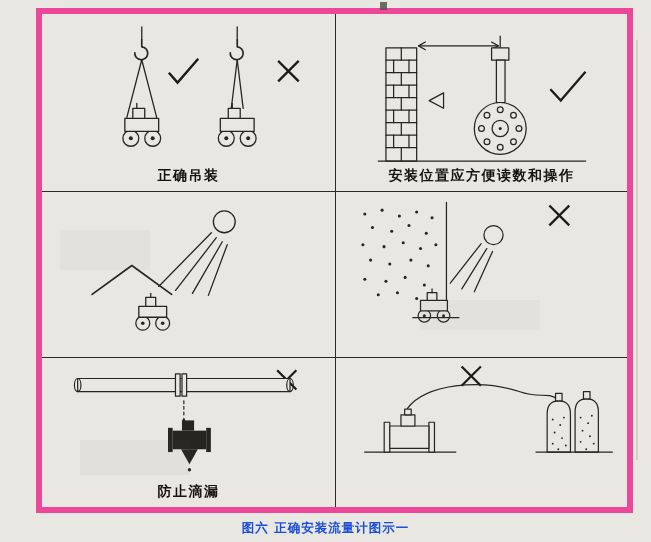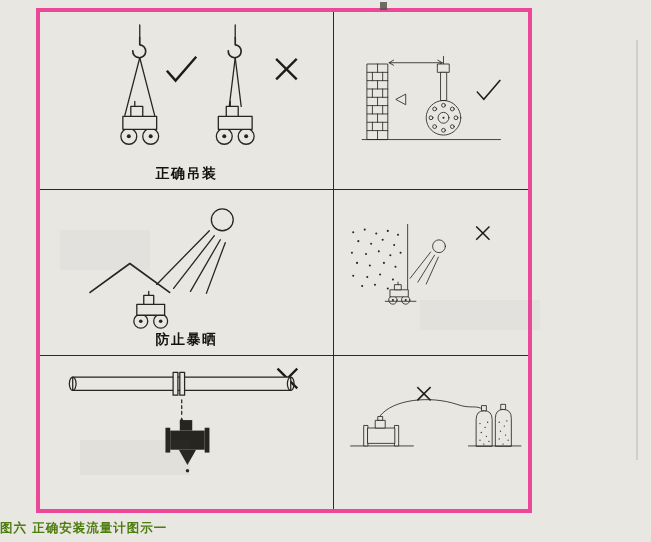--- a/index.html
+++ b/index.html
@@ -5,39 +5,39 @@
   * { margin:0; padding:0; box-sizing:border-box; }
   html,body { width:651px; height:542px; }
   body {
     background:#e9e7e1;
     font-family:"DejaVu Sans","Liberation Sans",sans-serif;
     position:relative;
     overflow:hidden;
     color:#15150f;
   }
   .grid {
-    position:absolute; left:36px; top:8px; width:496px; height:505px;
-    border:4px solid #ec4899;
+    position:absolute; left:36px; top:8px; width:597px; height:505px;
+    border:6px solid #ec4899;
     display:grid;
     grid-template-columns:294px 1fr;
     grid-template-rows:178px 166px 1fr;
   }
   .cell { position:relative; }
   .cell.col1 { border-right:1px solid #2a2a28; }
   .cell.row1, .cell.row2 { border-bottom:1px solid #2a2a28; }
   .cell svg { position:absolute; inset:0; width:100%; height:100%; }
   .panel-label {
     position:absolute; bottom:6px; left:0; width:100%;
     text-align:center; font-weight:bold; font-size:14px;
     letter-spacing:1.5px; color:#15150f;
   }
   .caption {
     position:absolute; left:0; top:520px; width:100%;
-    text-align:left; font-weight:bold; font-size:12.5px;
-    letter-spacing:1px; color:#4d7c0f;
+    text-align:center; font-weight:bold; font-size:12.5px;
+    letter-spacing:1px; color:#1d4ed8;
   }
   
   .ink  { stroke:#26251f; stroke-width:1.3; fill:none; stroke-linecap:round; stroke-linejoin:round; }
   .thick{ stroke-width:1.7; }
   .fillbg { fill:#e9e7e1; }
   .dark { fill:#26251f; stroke:none; }
   .mark { stroke:#1d1d18; stroke-width:2.4; fill:none; stroke-linecap:square; }
   .dash { stroke-dasharray:3 3; }
   
   .artifact { position:absolute; pointer-events:none; }
@@ -134,20 +134,21 @@
         <circle class="ink" cx="184.8" cy="129.8" r="3"></circle>
         <circle class="ink" cx="171" cy="135.5" r="3"></circle>
         <circle class="ink" cx="157.2" cy="129.8" r="3"></circle>
         <circle class="ink" cx="151.5" cy="116" r="3"></circle>
         <circle class="ink" cx="157.2" cy="102.2" r="3"></circle>
         <circle class="ink" cx="171" cy="96.5" r="3"></circle>
         <circle class="ink" cx="184.8" cy="102.2" r="3"></circle>
       </g>
       <polyline class="mark" points="224,76 234,87 259,58"></polyline>
     </svg>
+    <div class="panel-label">安装位置应方便读数和操作</div>
   </div>
 
   <div class="cell col1 row2">
     <svg viewBox="0 0 294 166">
       <circle class="ink" cx="183" cy="30" r="11"></circle>
       <g>
         <line class="ink" x1="170" y1="41" x2="117" y2="95"></line>
         <line class="ink" x1="175" y1="46" x2="134" y2="99"></line>
         <line class="ink" x1="181" y1="50" x2="151" y2="102"></line>
         <line class="ink" x1="186" y1="53" x2="167" y2="104"></line>
@@ -156,21 +157,20 @@
       <g transform="translate(111,121)">
         <circle class="ink" cx="-10" cy="11" r="7"></circle>
         <circle class="ink" cx="10" cy="11" r="7"></circle>
         <circle class="dark" cx="-10" cy="11" r="1.8"></circle>
         <circle class="dark" cx="10" cy="11" r="1.8"></circle>
         <rect class="ink fillbg" x="-14" y="-6" width="28" height="11"></rect>
         <rect class="ink fillbg" x="-7" y="-15" width="10" height="9"></rect>
         <line class="ink" x1="-2" y1="-15" x2="-2" y2="-19"></line>
       </g>
     </svg>
-    <div class="panel-label">防止暴晒</div>
   </div>
 
   <div class="cell row2">
     <svg viewBox="0 0 303 166">
       <g transform="translate(223,12)">
         <line class="mark" x1="0" y1="0" x2="19" y2="19"></line>
         <line class="mark" x1="19" y1="0" x2="0" y2="19"></line>
       </g>
       <line class="ink" x1="115" y1="8" x2="115" y2="120"></line>
       <g>
@@ -236,20 +236,21 @@
       <path class="dark" d="M142 64 c -2.6 4 -2.6 7.5 0 8.5 c 2.6 -1 2.6 -4.5 0 -8.5 z"></path>
       <g transform="translate(148,88)">
         <rect class="dark" x="-23" y="-13" width="5" height="26"></rect>
         <rect class="dark" x="18" y="-13" width="5" height="26"></rect>
         <rect class="dark" x="-18" y="-10" width="36" height="20"></rect>
         <rect class="dark" x="-8" y="-21" width="13" height="11"></rect>
         <polygon class="dark" points="-9,10 9,10 0,26"></polygon>
         <circle class="dark" cx="0" cy="32" r="1.8"></circle>
       </g>
     </svg>
+    <div class="panel-label">防止滴漏</div>
   </div>
 
   <div class="cell row3">
     <svg viewBox="0 0 303 160">
       <g transform="translate(131,10)">
         <line class="mark" x1="0" y1="0" x2="19" y2="19"></line>
         <line class="mark" x1="19" y1="0" x2="0" y2="19"></line>
       </g>
       <line class="ink" x1="26" y1="101" x2="124" y2="101"></line>
       <g transform="translate(74,85)">

